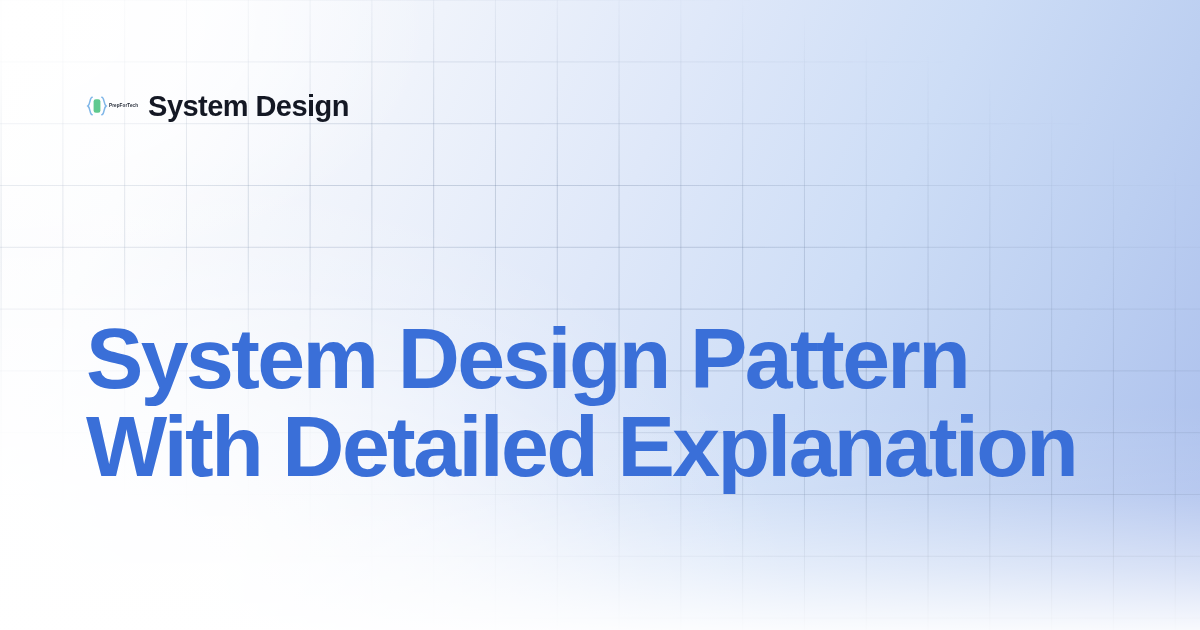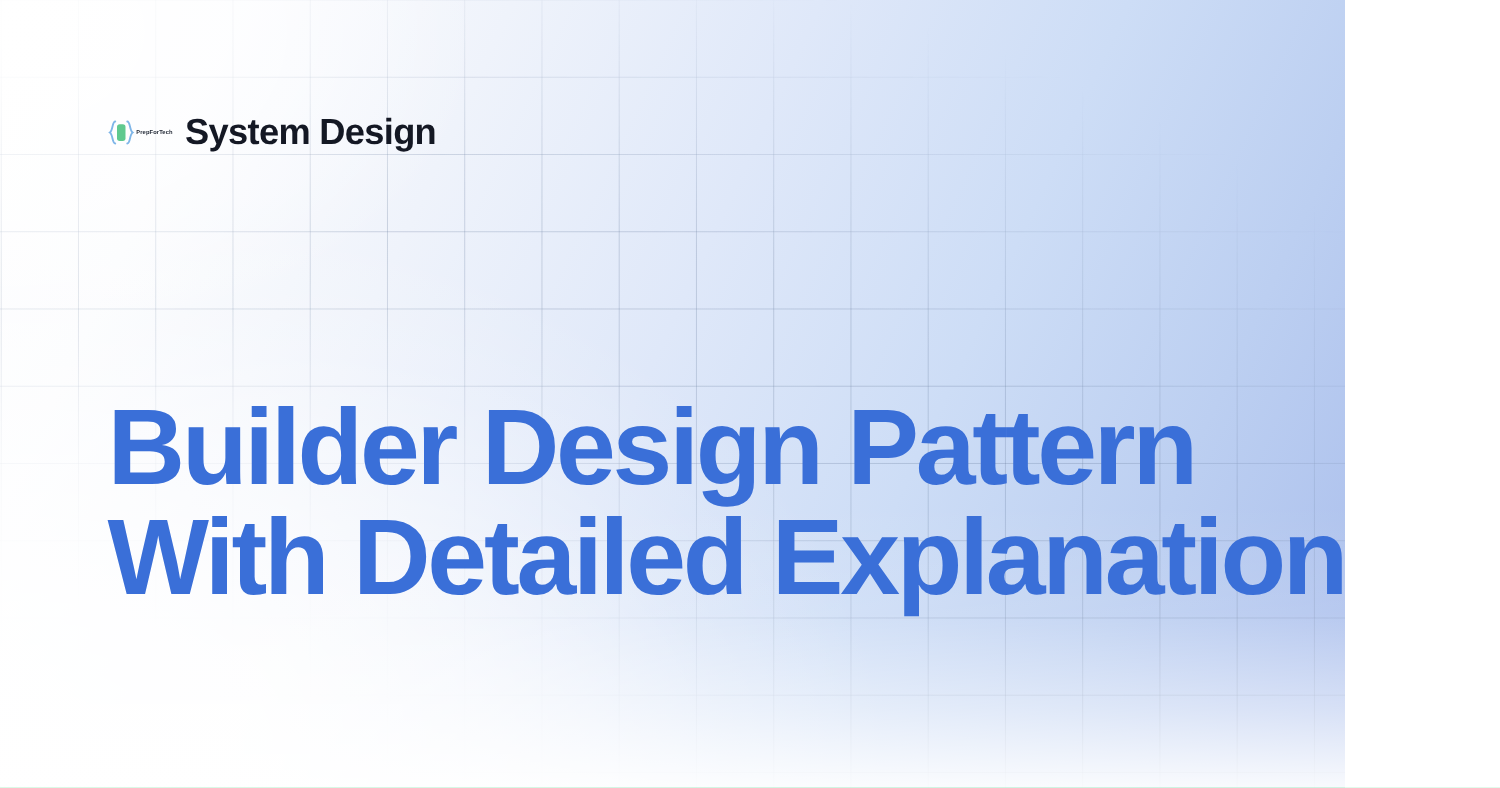--- a/index.html
+++ b/index.html
@@ -2,24 +2,24 @@
 <html><head>
 <meta charset="utf-8">
 <style>
   html, body {
     margin: 0;
     padding: 0;
     background: #ffffff;
   }
   #canvas {
     position: relative;
-    width: 1076px;
+    width: 1200px;
     height: 630px;
     overflow: hidden;
-    background: #86efac;
+    background: #e5e5e5;
     font-family: "Liberation Sans", sans-serif;
   }
 
   
   .bg-base {
     position: absolute;
     inset: 0;
     background:
       linear-gradient(115deg,
         #ffffff 0%,
@@ -137,15 +137,15 @@
           <path d="M15.8 1.2 C18.4 1.2 17.5 8.3 20.1 10 C17.5 11.7 18.4 18.8 15.8 18.8" fill="none" stroke="#7fb6e8" stroke-width="1.5" stroke-linecap="round"></path>
           <rect x="7.6" y="3.3" width="6.8" height="13.4" rx="2.2" fill="#5fc98f"></rect>
         </svg>
       </span>
       <span class="logo-word">PrepForTech</span>
     </div>
 
     <div class="eyebrow">System Design</div>
   </div>
 
-  <h1 class="headline">Builder Design Pattern With Detailed Explanation</h1>
+  <h1 class="headline">System Design Pattern With Detailed Explanation</h1>
 
 </div>
 
 </body></html>

